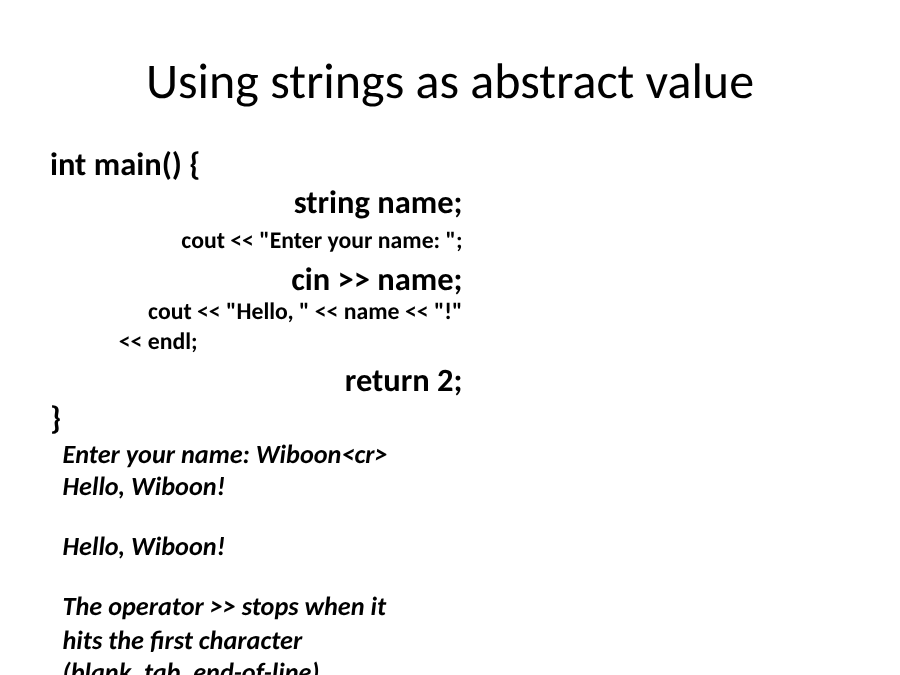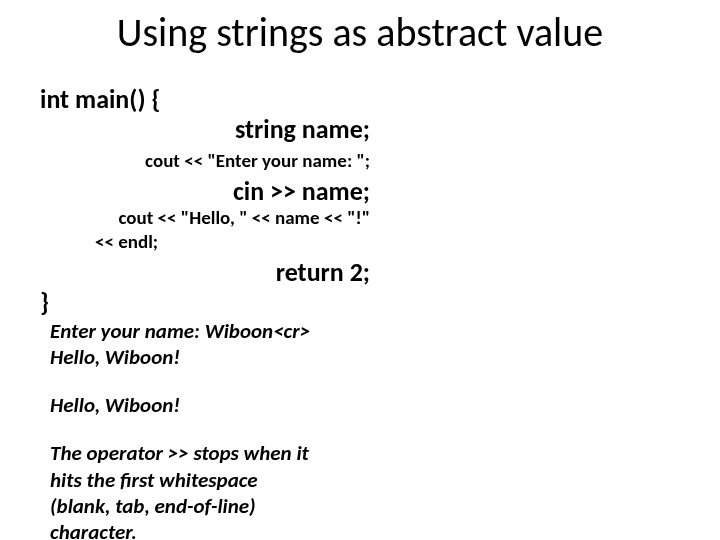--- a/index.html
+++ b/index.html
@@ -16,20 +16,21 @@
     height: 540px;
     position: relative;
     box-sizing: border-box;
   }
   .title {
     font-size: 40px;
     font-weight: 400;
     text-align: center;
     padding-top: 8px;
     letter-spacing: 0px;
+    margin-top: 32px;
   }
   .cols {
     display: flex;
     flex-direction: column;
     padding: 28px 20px 0 40px;
   }
   .left {
     width: 330px;
   }
   .right {
@@ -80,19 +81,19 @@
       <div class="l-big">}</div>
     </div>
 
     <div class="right">
       <div class="r-line">Enter your name: Wiboon&lt;cr&gt;</div>
       <div class="r-line">Hello, Wiboon!</div>
       <div class="gap"></div>
       <div class="r-line">Hello, Wiboon!</div>
       <div class="gap"></div>
       <div class="r-line">The operator &gt;&gt; stops when it</div>
-      <div class="r-line">hits the first whitespace</div>
+      <div class="r-line">hits the first character</div>
       <div class="r-line">(blank, tab, end-of-line)</div>
       <div class="r-line">character.</div>
     </div>
 
   </div>
 </div>
 
 </body></html>

